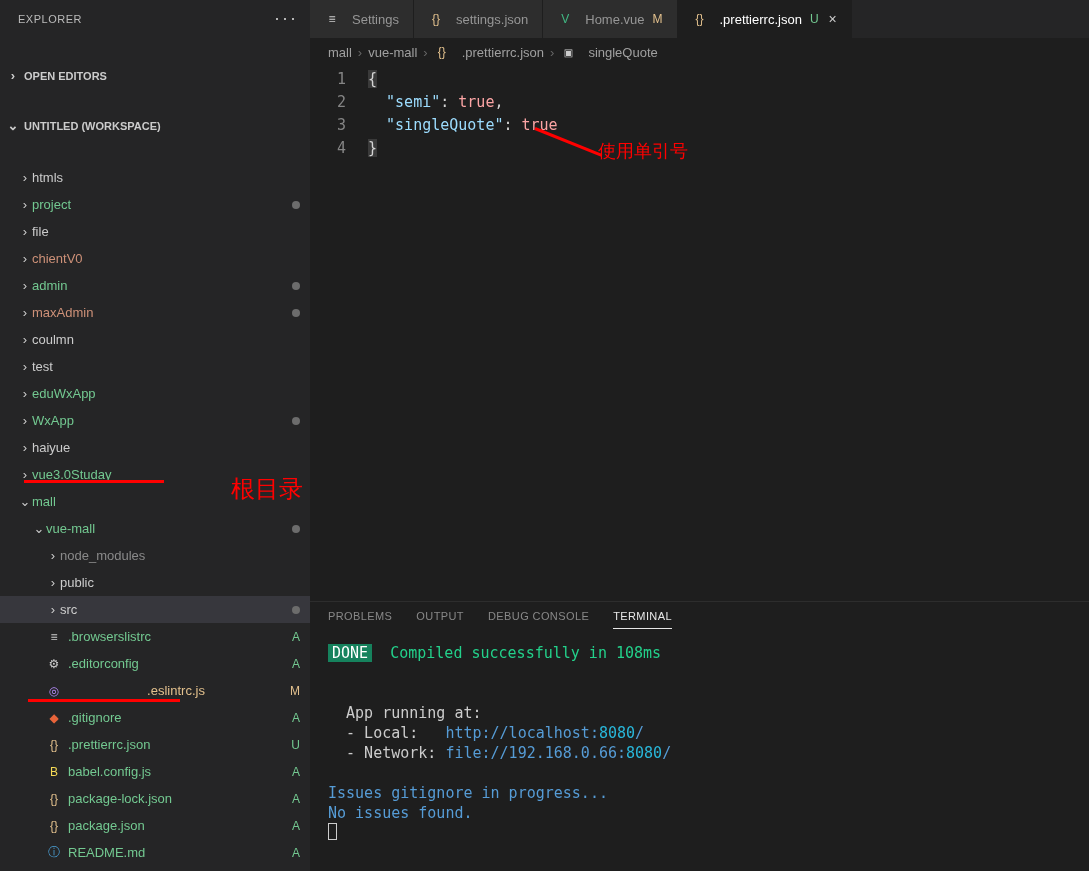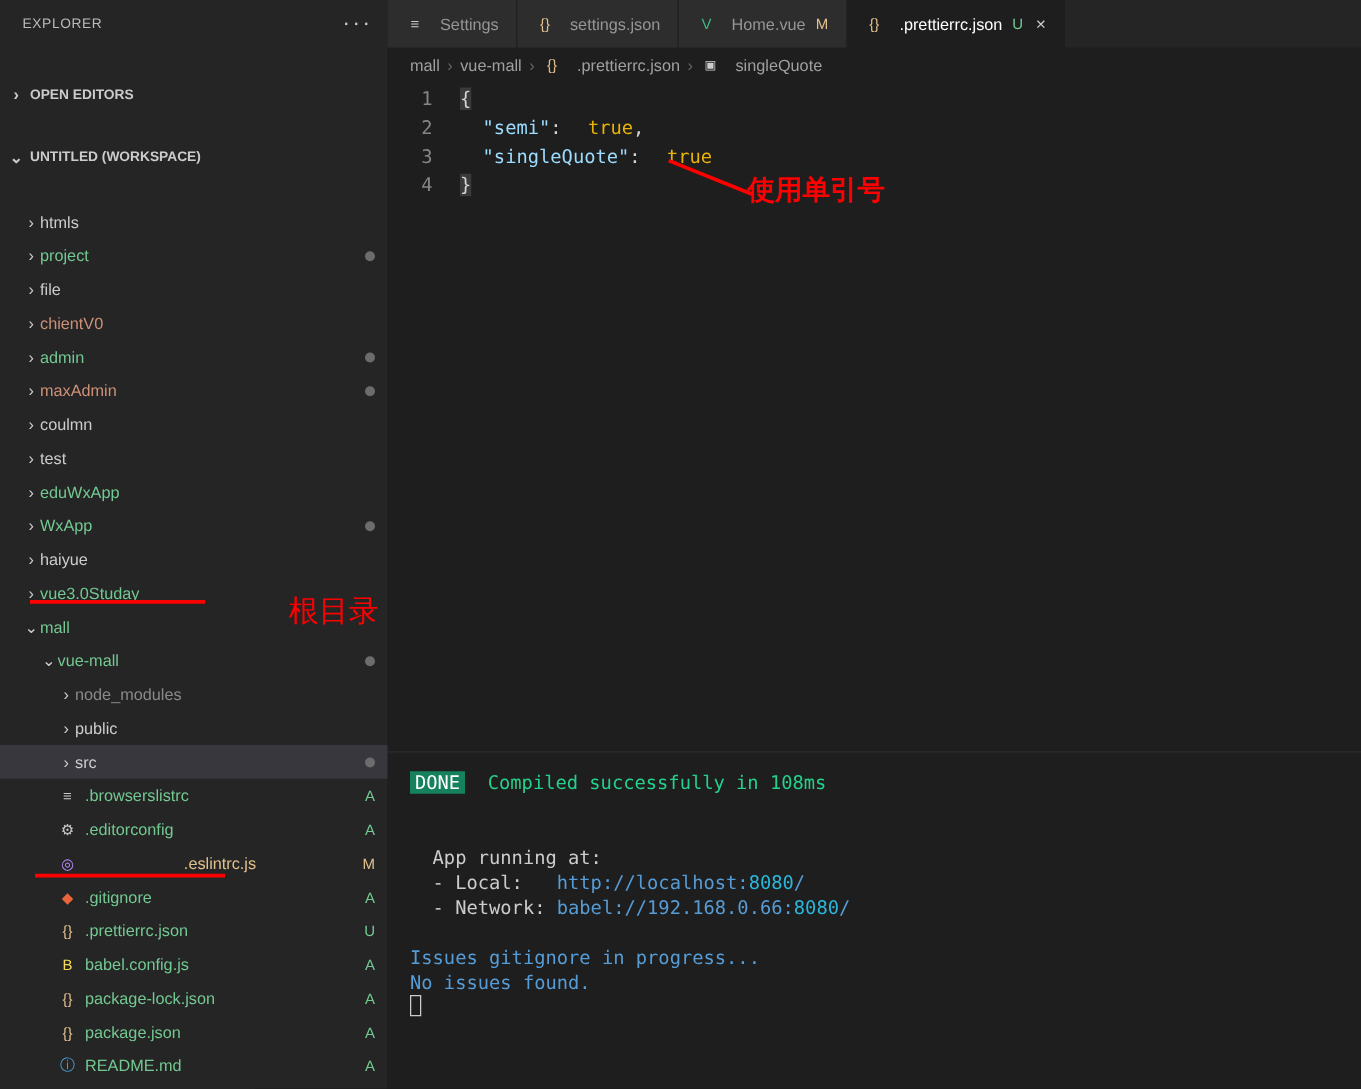--- a/index.html
+++ b/index.html
@@ -120,21 +120,21 @@
 .gutter {
   width: 58px;
   text-align: right;
   color: #858585;
   padding-right: 22px;
   user-select: none;
 }
 .code { flex:1; white-space: pre; }
 .tok-brace { color:#d4d4d4; background:#3a3a3a; }
 .tok-key { color:#9cdcfe; }
-.tok-bool { color:#eab308;margin-left:12px; }
+.tok-bool { color:#fca5a5; }
 .tok-punc { color:#d4d4d4; }
 
 
 .anno { position:absolute; color:#ff0000; font-weight:400; pointer-events:none; font-family: "Microsoft YaHei", sans-serif; }
 .anno-line1 {
   position:absolute; background:#ff0000; height:3px;
 }
 .anno-line2 {
   position:absolute; border-top:3px solid #ff0000;
   transform-origin: left center;
@@ -357,30 +357,36 @@
       <div>2</div>
       <div>3</div>
       <div>4</div>
     </div>
     <div class="code"><span class="tok-brace">{</span>
   <span class="tok-key">"semi"</span><span class="tok-punc">: </span><span class="tok-bool">true</span><span class="tok-punc">,</span>
   <span class="tok-key">"singleQuote"</span><span class="tok-punc">: </span><span class="tok-bool">true</span>
 <span class="tok-brace">}</span></div>
 
     <div class="anno-line2" style="left:225px; top:61px; width:72px; transform:rotate(22deg);"></div>
-    <div class="anno" style="left:288px; top:74px; font-size:22px;font-weight:bold;">使用单引号</div>
+    <div class="anno" style="left:288px; top:74px; font-size:18px;">使用单引号</div>
   </div>
 
   <div class="panel">
+    <div class="panel-tabs" id="ptabs">
+        <div class="ptab">PROBLEMS</div>
+        <div class="ptab">OUTPUT</div>
+        <div class="ptab">DEBUG CONSOLE</div>
+        <div class="ptab active">TERMINAL</div>
+      </div>
     <div class="terminal"><span class="t-done">DONE</span>  <span class="t-green">Compiled successfully in 108ms</span>
 
 
   <span>App running at:</span>
   <span>- Local:   </span><span class="t-blue">http://localhost:</span><span class="t-cyan">8080</span><span class="t-blue">/</span>
-  <span>- Network: </span><span class="t-blue">babel://192.168.0.66:</span><span class="t-cyan">8080</span><span class="t-blue">/</span>
+  <span>- Network: </span><span class="t-blue">file://192.168.0.66:</span><span class="t-cyan">8080</span><span class="t-blue">/</span>
 
 <span class="t-blue">Issues gitignore in progress...</span>
 <span class="t-blue">No issues found.</span>
 <span class="t-cursor"></span></div>
   </div>
 </div>
 
 <div class="anno" style="left:231px; top:473px; font-size:24px;">根目录</div>
 <div class="anno-line1" style="left:24px; top:480px; width:140px;"></div>
 <div class="anno-line1" style="left:28px; top:699px; width:152px;"></div>

